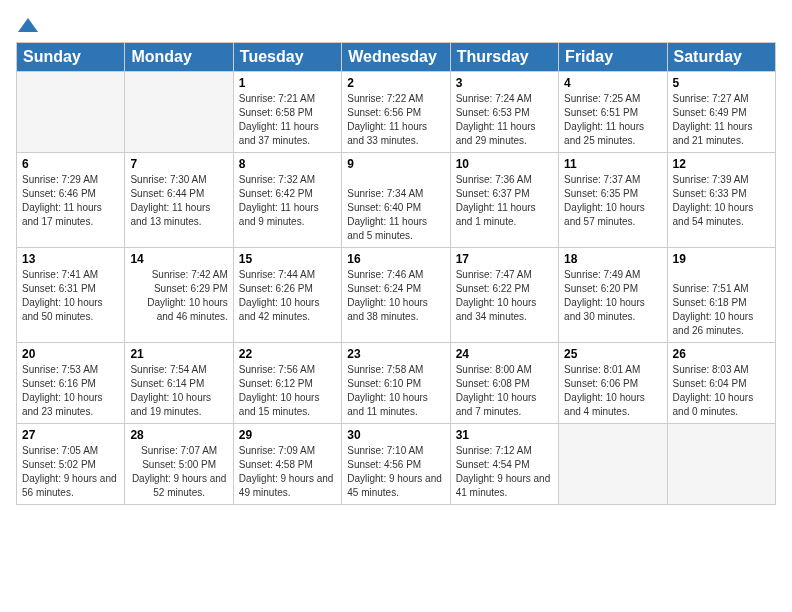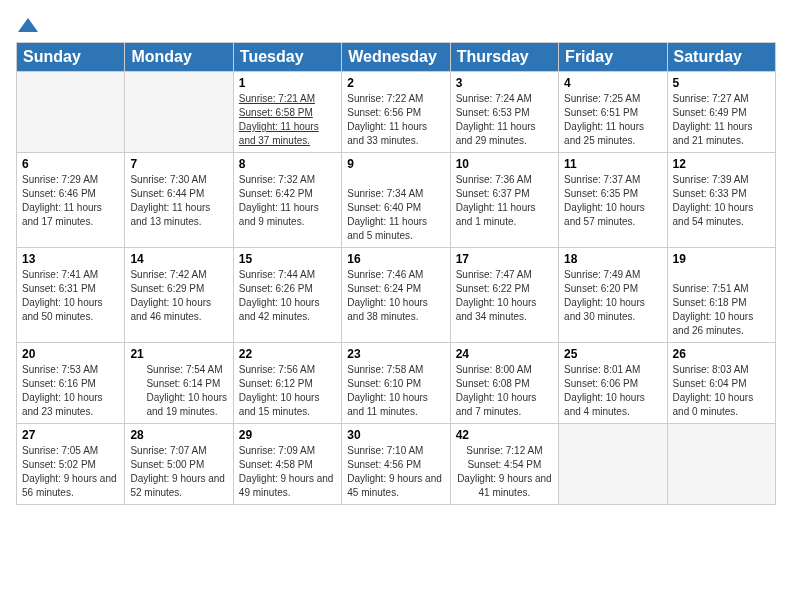--- a/index.html
+++ b/index.html
@@ -117,21 +117,21 @@
         <th>Friday</th>
         <th>Saturday</th>
       </tr>
   </thead>
   <tbody id="calendar-body">
       <tr>
         <td class="empty"></td>
         <td class="empty"></td>
         <td>
           <span class="day-num">1</span>
-          <div class="day-info" style="white-space: pre-line; text-decoration: underline;">Sunrise: 7:21 AM
+          <div class="day-info" style="white-space: pre-line;">Sunrise: 7:21 AM
 Sunset: 6:58 PM
 Daylight: 11 hours and 37 minutes.</div>
         </td>
         <td>
           <span class="day-num">2</span>
           <div class="day-info" style="white-space: pre-line;">Sunrise: 7:22 AM
 Sunset: 6:56 PM
 Daylight: 11 hours and 33 minutes.</div>
         </td>
         <td>
@@ -199,21 +199,21 @@
       </tr>
       <tr>
         <td>
           <span class="day-num">13</span>
           <div class="day-info" style="white-space: pre-line;">Sunrise: 7:41 AM
 Sunset: 6:31 PM
 Daylight: 10 hours and 50 minutes.</div>
         </td>
         <td>
           <span class="day-num">14</span>
-          <div class="day-info" style="white-space: pre-line;">Sunrise: 7:42 AM
+          <div class="day-info" style="white-space: pre-line; text-align: right;">Sunrise: 7:42 AM
 Sunset: 6:29 PM
 Daylight: 10 hours and 46 minutes.</div>
         </td>
         <td>
           <span class="day-num">15</span>
           <div class="day-info" style="white-space: pre-line;">Sunrise: 7:44 AM
 Sunset: 6:26 PM
 Daylight: 10 hours and 42 minutes.</div>
         </td>
         <td>
@@ -243,21 +243,21 @@
       </tr>
       <tr>
         <td>
           <span class="day-num">20</span>
           <div class="day-info" style="white-space: pre-line;">Sunrise: 7:53 AM
 Sunset: 6:16 PM
 Daylight: 10 hours and 23 minutes.</div>
         </td>
         <td>
           <span class="day-num">21</span>
-          <div class="day-info" style="white-space: pre-line; margin-left: 16px;">Sunrise: 7:54 AM
+          <div class="day-info" style="white-space: pre-line;">Sunrise: 7:54 AM
 Sunset: 6:14 PM
 Daylight: 10 hours and 19 minutes.</div>
         </td>
         <td>
           <span class="day-num">22</span>
           <div class="day-info" style="white-space: pre-line;">Sunrise: 7:56 AM
 Sunset: 6:12 PM
 Daylight: 10 hours and 15 minutes.</div>
         </td>
         <td>
@@ -287,39 +287,39 @@
       </tr>
       <tr>
         <td>
           <span class="day-num">27</span>
           <div class="day-info" style="white-space: pre-line;">Sunrise: 7:05 AM
 Sunset: 5:02 PM
 Daylight: 9 hours and 56 minutes.</div>
         </td>
         <td>
           <span class="day-num">28</span>
-          <div class="day-info" style="white-space: pre-line;">Sunrise: 7:07 AM
+          <div class="day-info" style="white-space: pre-line; text-align: center;">Sunrise: 7:07 AM
 Sunset: 5:00 PM
 Daylight: 9 hours and 52 minutes.</div>
         </td>
         <td>
           <span class="day-num">29</span>
           <div class="day-info" style="white-space: pre-line;">Sunrise: 7:09 AM
 Sunset: 4:58 PM
 Daylight: 9 hours and 49 minutes.</div>
         </td>
         <td>
           <span class="day-num">30</span>
           <div class="day-info" style="white-space: pre-line;">Sunrise: 7:10 AM
 Sunset: 4:56 PM
 Daylight: 9 hours and 45 minutes.</div>
         </td>
         <td>
-          <span class="day-num">42</span>
-          <div class="day-info" style="white-space: pre-line; text-align: center;">Sunrise: 7:12 AM
+          <span class="day-num">31</span>
+          <div class="day-info" style="white-space: pre-line;">Sunrise: 7:12 AM
 Sunset: 4:54 PM
 Daylight: 9 hours and 41 minutes.</div>
         </td>
         <td class="empty"></td>
         <td class="empty"></td>
       </tr>
     </tbody>
 </table>
 
 </body></html>

